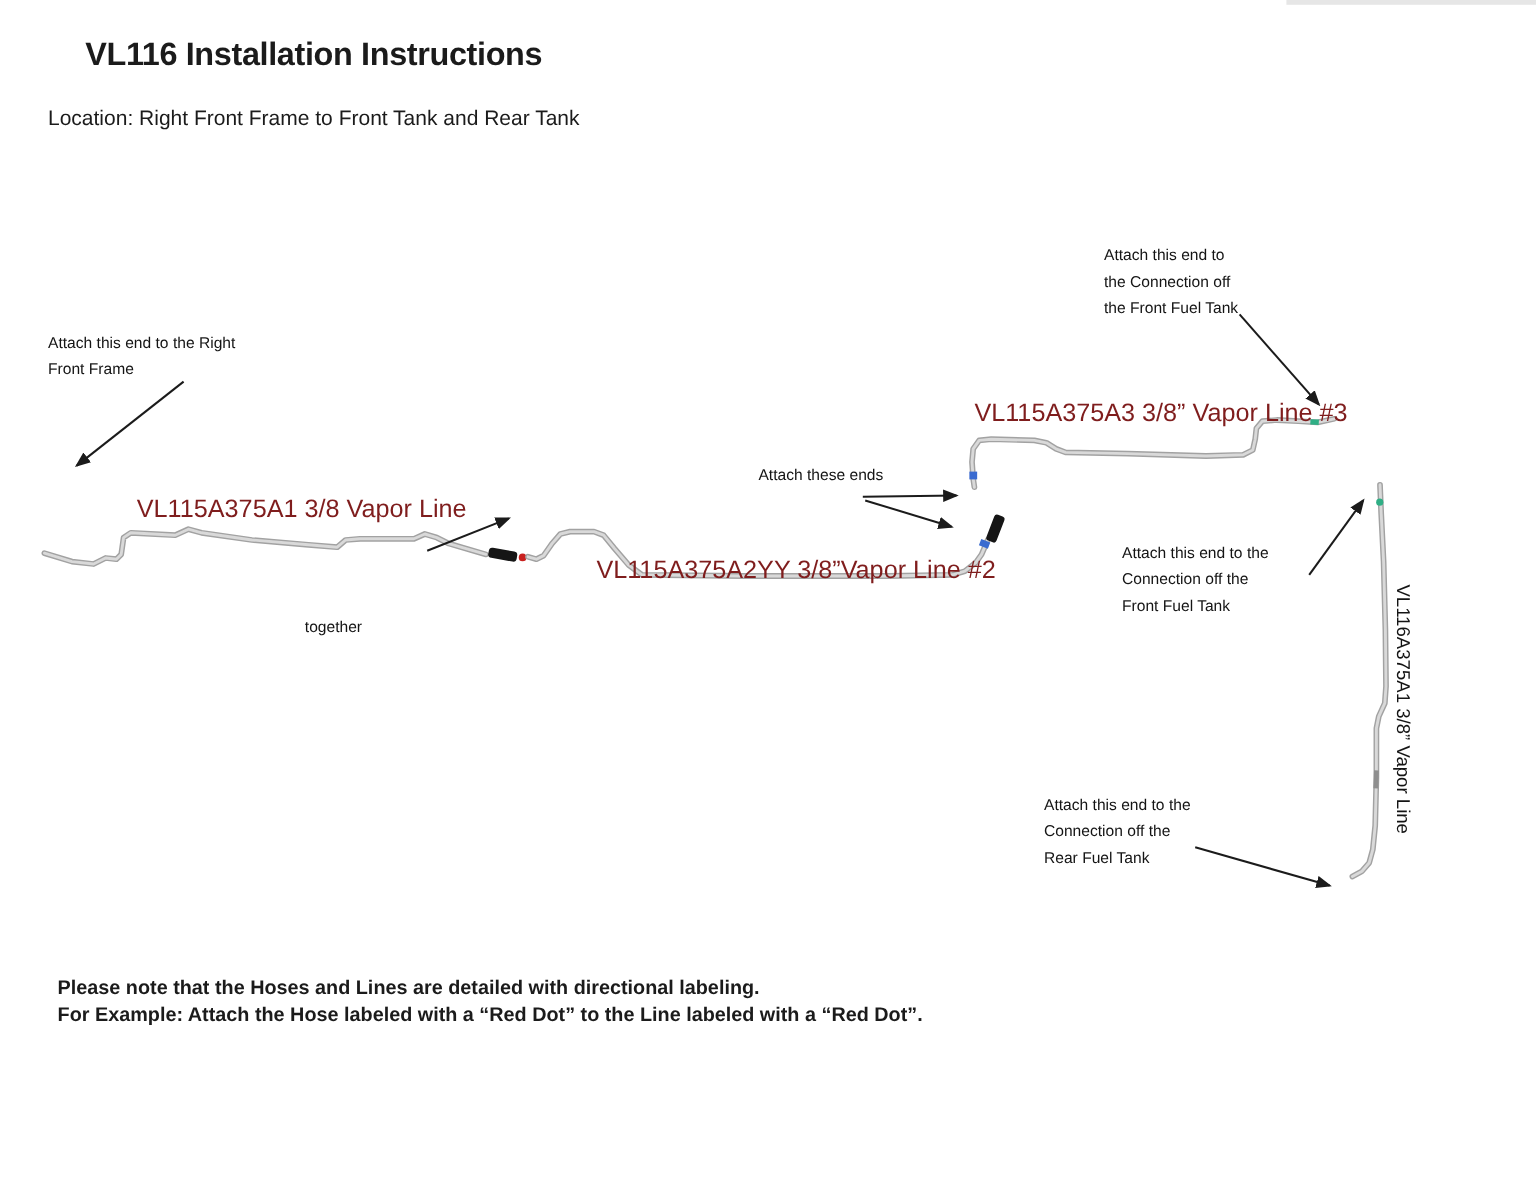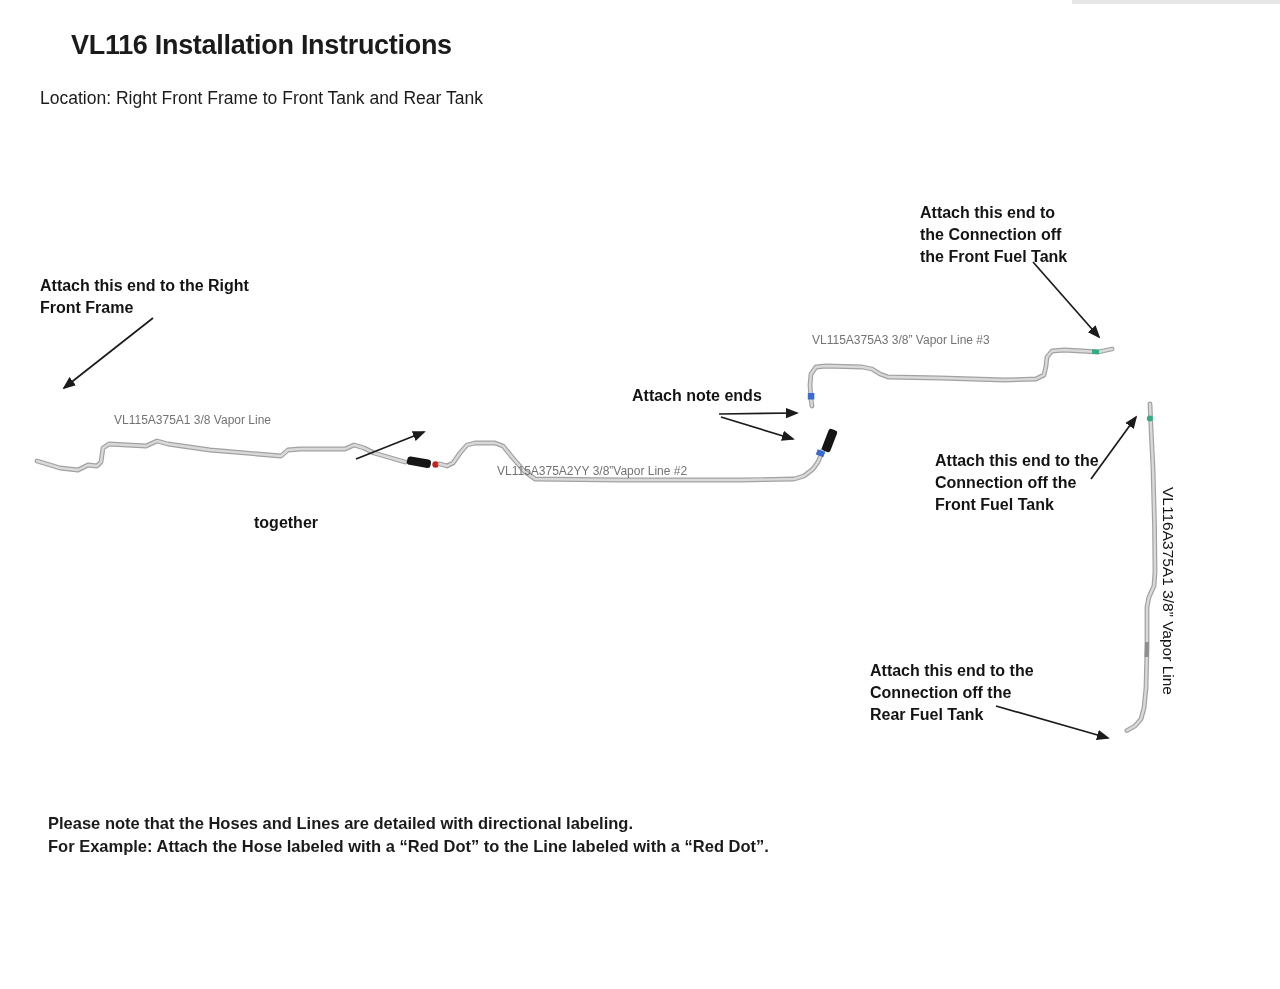--- a/index.html
+++ b/index.html
@@ -11,31 +11,30 @@
     color:#1b1b1b;
     overflow:hidden;
   }
   .abs{position:absolute;}
   #top-strip{left:1072px;top:0;width:208px;height:4px;background:#e6e6e6;}
   #title{left:32px;top:30px;font-size:27px;font-weight:700;letter-spacing:-0.3px;margin-left:39px;}
   .loc-line{left:40px;font-size:17.5px;font-weight:400;}
   #loc1{top:88px;}
   #loc2{top:115px;}
   .ann{
-    font-size:16px;line-height:22px;color:#141414;
+    font-size:13px;line-height:22px;color:#141414;
     white-space:pre-line;
-    font-weight:bold;
   }
   #ann-right-frame{left:40px;top:275px;}
   #ann-front-tank-top{left:920px;top:202px;}
   #ann-these-ends{left:632px;top:385px;}
   #ann-together{left:254px;top:471px;margin-top:41px;}
   #ann-front-tank-mid{left:935px;top:450px;}
   #ann-rear-tank{left:870px;top:660px;}
-  .part-label{font-size:12px;color:#737373;white-space:nowrap;}
+  .part-label{font-size:21px;color:#7f1d1d;white-space:nowrap;}
   #lbl-line1{left:114px;top:413px;text-align:center;}
   #lbl-line2{left:497px;top:464px;}
   #lbl-line3{left:812px;top:333px;}
   #lbl-line4{
     left:1178px;top:487px;
     transform:rotate(90deg);
     transform-origin:0 0;
     font-size:15.5px;line-height:19px;white-space:nowrap;color:#141414;
   }
   .note-line{left:48px;font-size:16.5px;font-weight:700;text-align:right;}
@@ -100,21 +99,21 @@
     <path class="arrow" marker-end="url(#ah)" d="M1033 262 L1099 337" stroke="#1b1b1b"></path>
     <path class="arrow" marker-end="url(#ah)" d="M1091 479 L1136 417" stroke="#1b1b1b"></path>
     <path class="arrow" marker-end="url(#ah)" d="M996 706 L1108 738" stroke="#1b1b1b"></path>
   </svg>
 
   <div id="ann-right-frame" class="abs ann">Attach this end to the Right
 Front Frame</div>
   <div id="ann-front-tank-top" class="abs ann">Attach this end to
 the Connection off
 the Front Fuel Tank</div>
-  <div id="ann-these-ends" class="abs ann">Attach note ends</div>
+  <div id="ann-these-ends" class="abs ann">Attach these ends</div>
   <div id="ann-together" class="abs ann">together</div>
   <div id="ann-front-tank-mid" class="abs ann">Attach this end to the
 Connection off the
 Front Fuel Tank</div>
   <div id="ann-rear-tank" class="abs ann">Attach this end to the
 Connection off the
 Rear Fuel Tank</div>
 
   <div id="lbl-line1" class="abs part-label">VL115A375A1 3/8  Vapor Line</div>
   <div id="lbl-line2" class="abs part-label">VL115A375A2YY 3/8”Vapor Line #2</div>

